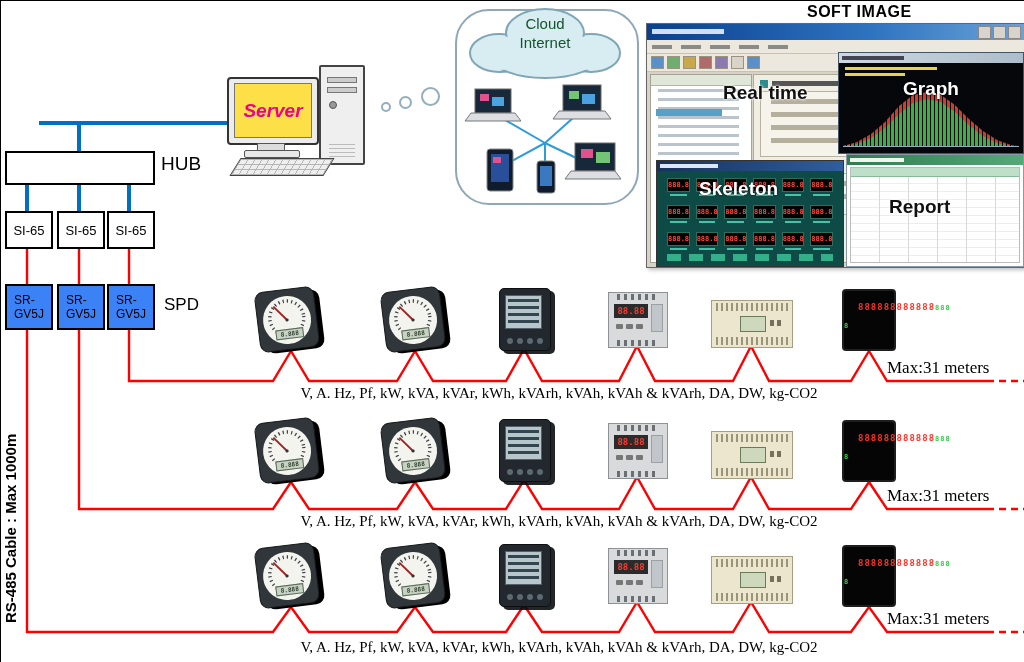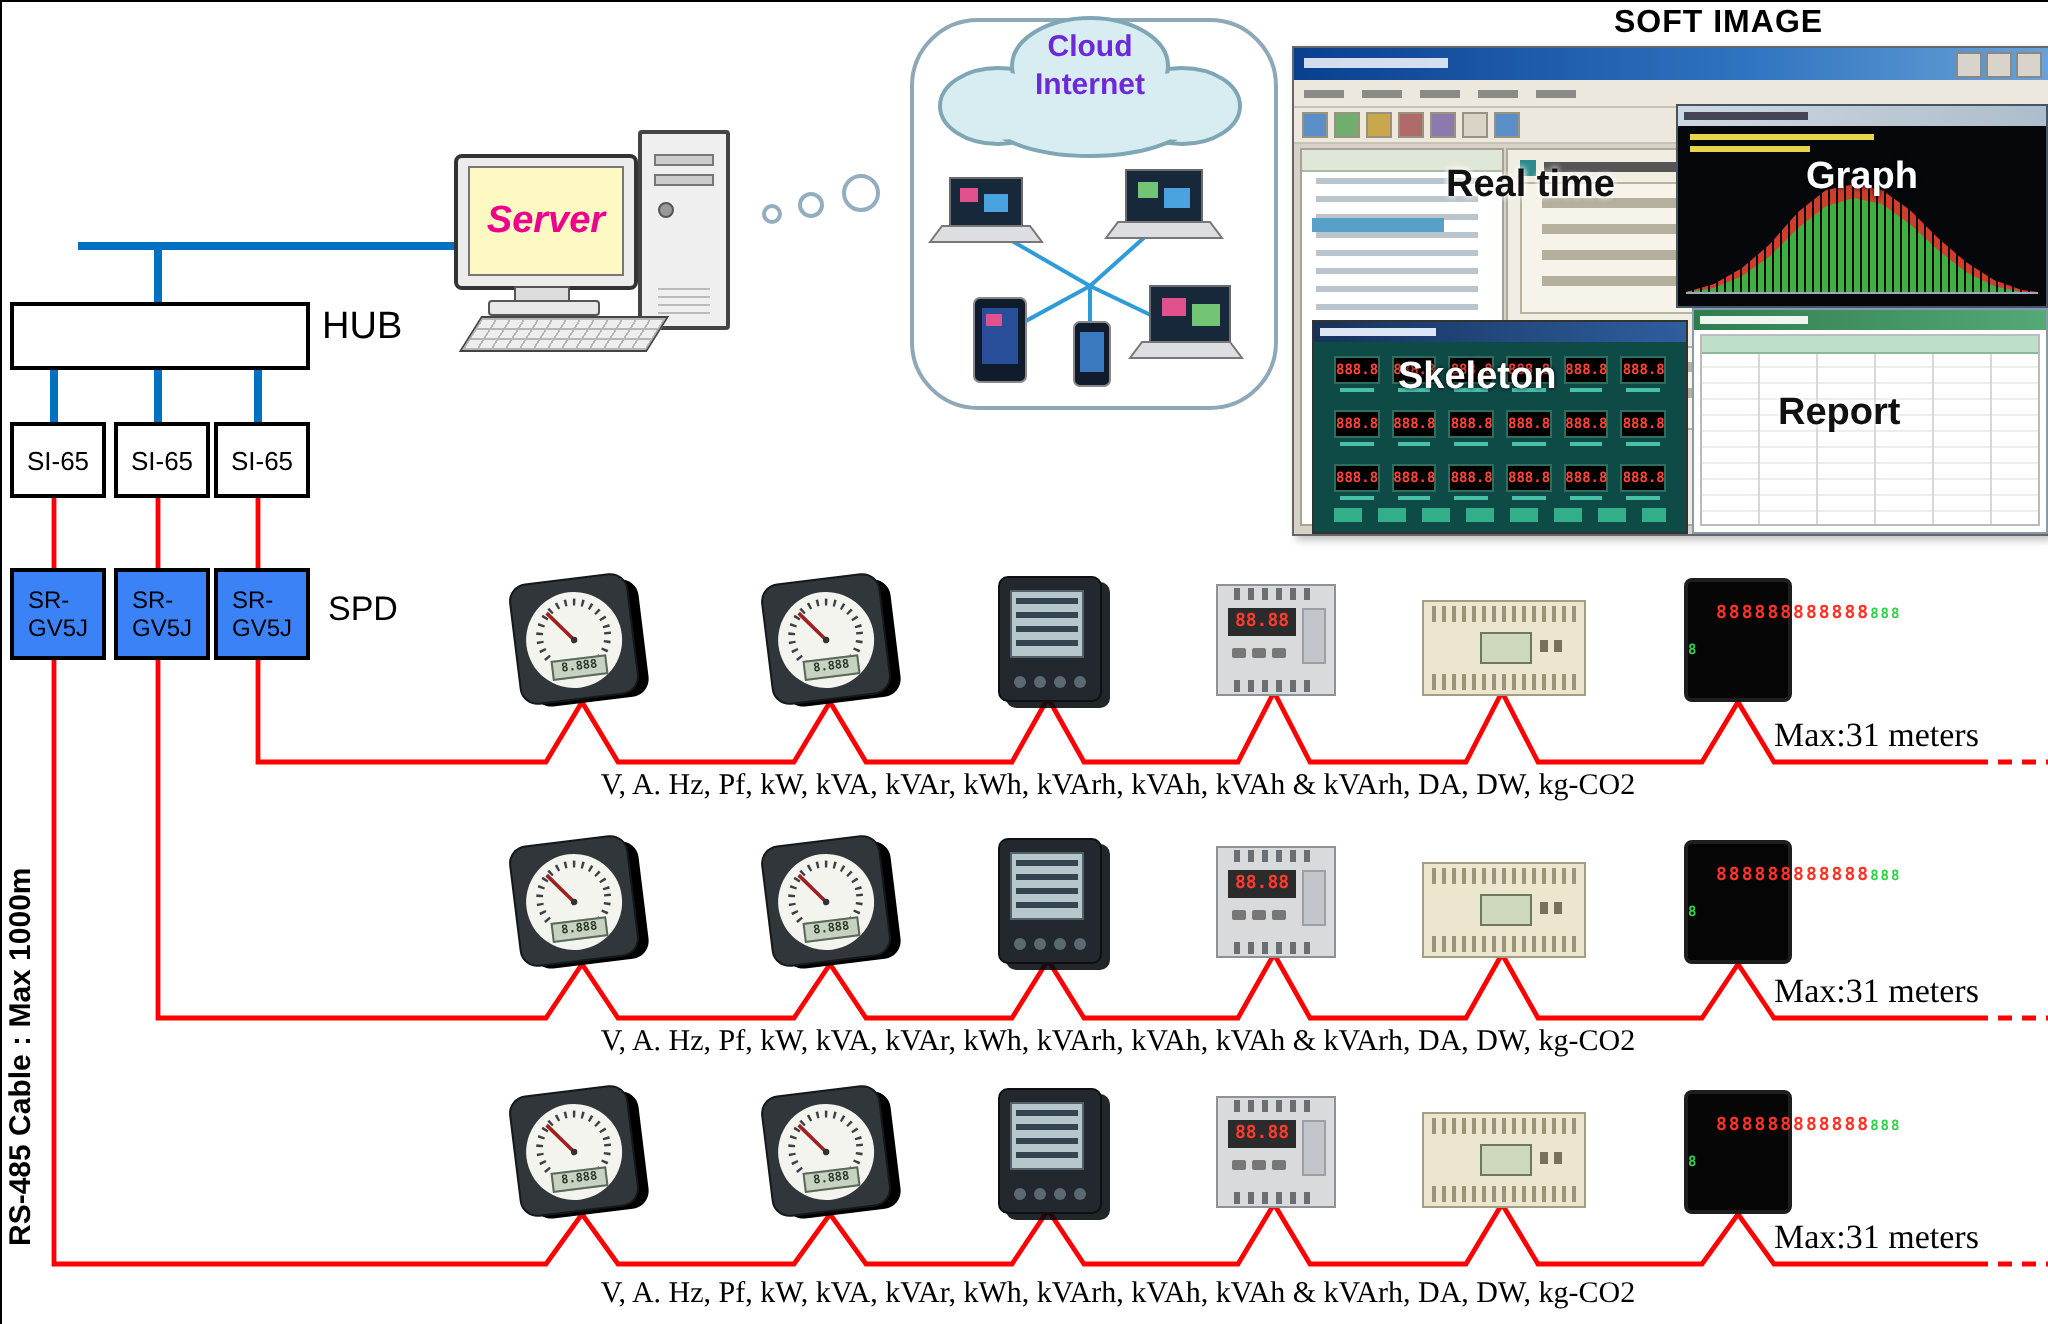--- a/index.html
+++ b/index.html
@@ -19,42 +19,42 @@
   .lan-cable{left:24px;top:92px;font-size:17px;font-weight:700;}
   .hub-lbl{left:160px;top:152px;font-size:19px;}
   .conv-lbl{left:160px;top:223px;font-size:17px;}
   .spd-lbl{left:163px;top:294px;font-size:17px;}
   .v-rs485{position:absolute;left:1px;top:370px;height:252px;writing-mode:vertical-rl;transform:rotate(180deg);
            font-size:15px;font-weight:700;color:#000;z-index:2;}
 
   
   .server-g{z-index:4;}
   .monitor{position:absolute;left:226px;top:76px;width:88px;height:64px;background:#ececec;border:2px solid #333;border-radius:4px;z-index:4;}
-  .m-screen{position:absolute;left:5px;top:4px;right:5px;bottom:5px;background:#fef9c3;border:1px solid #777;
+  .m-screen{position:absolute;left:5px;top:4px;right:5px;bottom:5px;background:#fde047;border:1px solid #777;
             display:flex;align-items:center;justify-content:center;font-weight:700;font-size:19px;font-style:italic;}
   .m-neck{position:absolute;left:256px;top:142px;width:26px;height:6px;background:#dcdcdc;border:1px solid #555;z-index:4;}
   .m-base{position:absolute;left:243px;top:149px;width:54px;height:6px;background:#e8e8e8;border:1px solid #555;border-radius:2px;z-index:4;}
   .keyboard{position:absolute;left:234px;top:157px;width:92px;height:16px;background:#eee;border:1px solid #444;z-index:5;
             transform:skewX(-32deg);
             background-image:repeating-linear-gradient(90deg,#b5b5b5 0 1px,transparent 1px 7px),
                              repeating-linear-gradient(0deg,#b5b5b5 0 1px,transparent 1px 5px);}
   .tower{position:absolute;left:318px;top:64px;width:42px;height:96px;background:#efefef;border:2px solid #444;border-radius:2px;z-index:3;}
   .tower .slot{position:absolute;left:6px;right:6px;height:4px;background:#ccc;border:1px solid #777;}
   .tower .btn{position:absolute;left:8px;top:34px;width:6px;height:6px;border-radius:50%;background:#999;border:1px solid #555;}
   .tower .vents{position:absolute;left:8px;right:8px;bottom:6px;height:16px;
                 background:repeating-linear-gradient(0deg,#bbb 0 1px,transparent 1px 4px);}
 
   
   .dot{position:absolute;border:2px solid #93aebe;border-radius:50%;background:#fff;z-index:2;}
 
   
   .cloud-wrap{position:absolute;left:454px;top:8px;width:180px;height:192px;border:2px solid #8fa8b8;border-radius:34px;background:#fff;z-index:2;}
   .cloud-svg{position:absolute;left:456px;top:0px;width:176px;height:84px;z-index:3;}
-  .cloud-txt{position:absolute;left:494px;top:13px;width:100px;text-align:center;font-weight:700;font-size:15px;
-             line-height:19px;white-space:pre-line;z-index:4;color:#6d28d9;}
+  .cloud-txt{position:absolute;left:494px;top:13px;width:100px;text-align:center;font-weight:400;font-size:15px;
+             line-height:19px;white-space:pre-line;z-index:4;color:#14532d;}
   .gadgets{position:absolute;left:462px;top:82px;width:164px;height:114px;z-index:3;}
 
   
   .soft-cap{left:806px;top:2px;font-size:16px;letter-spacing:.5px;font-weight:bold;}
   .soft-win{position:absolute;left:645px;top:22px;width:377px;height:243px;background:#d6d2c8;border:1px solid #666;z-index:2;
             box-shadow:2px 2px 4px rgba(0,0,0,.25);}
   .sw-title{position:relative;height:16px;background:linear-gradient(90deg,#0a3f8f,#2f74c0 60%,#6aa2d8);}
   .sw-title .cap{position:absolute;left:5px;top:5px;width:72px;height:5px;background:#e9eef8;opacity:.9;}
   .sw-ctl{position:absolute;right:3px;top:2px;display:flex;gap:2px;}
   .sw-ctl i{width:11px;height:11px;background:#d8d4cc;border:1px solid #888;}

